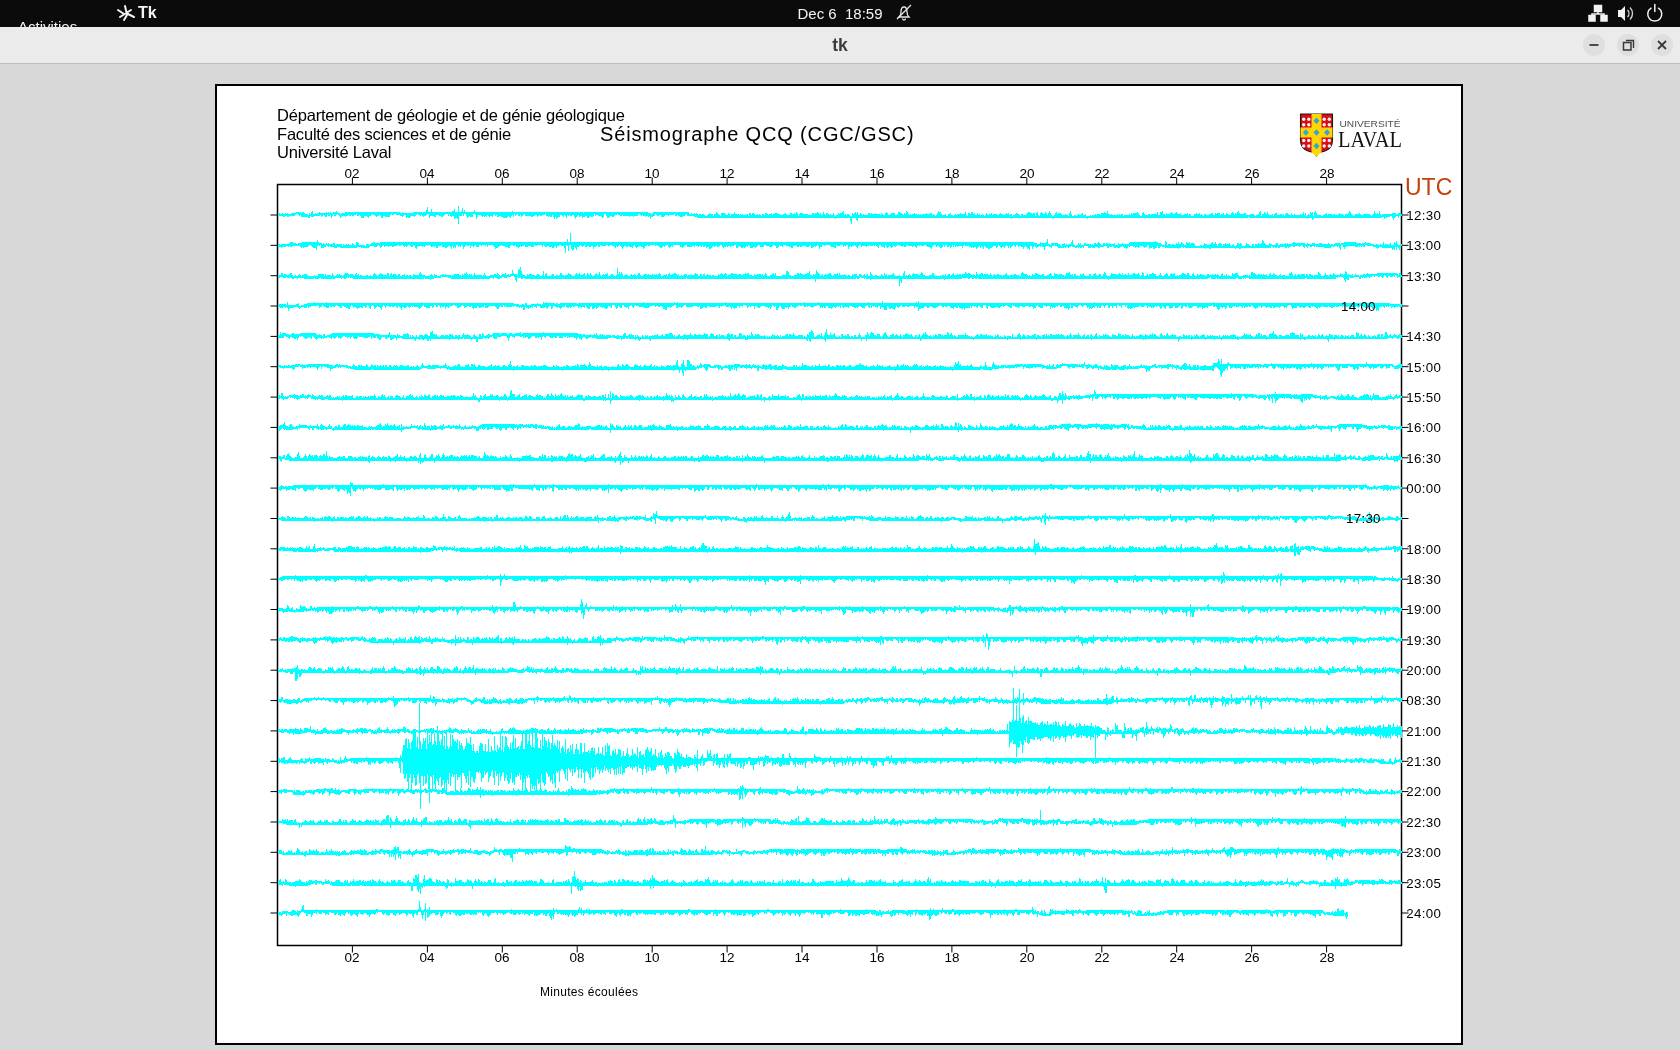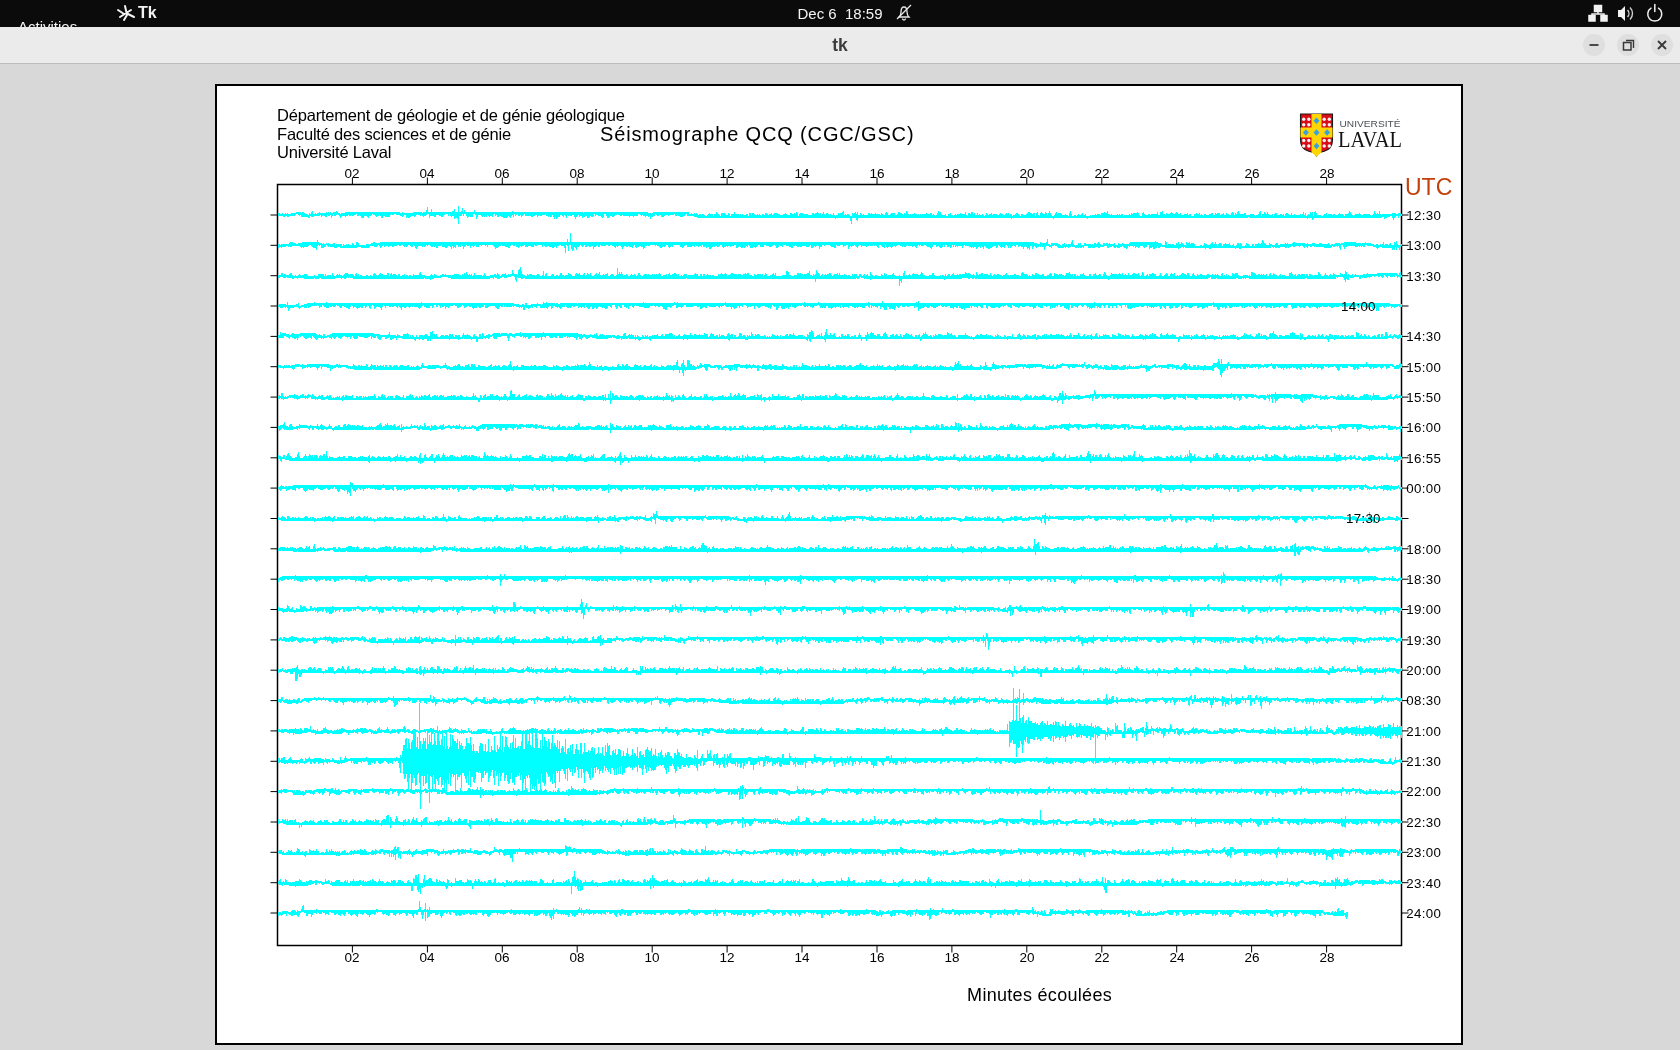--- a/index.html
+++ b/index.html
@@ -6,21 +6,21 @@
 #topbar{position:absolute;left:0;top:0;width:1680px;height:27px;background:#0b0b0b;color:#f4f4f4}
 #titlebar{position:absolute;left:0;top:27px;width:1680px;height:36px;background:#ebebeb;border-bottom:1px solid #bdbdbd}
 #tktitle{position:absolute;left:0;top:35px;width:1680px;text-align:center;font-size:17.5px;font-weight:bold;color:#3c3c3c}
 .wbtn{position:absolute;top:34px;width:22px;height:22px;border-radius:11px;background:#dfdfdf}
 #activities{position:absolute;left:18px;top:18px;font-size:15px}
 #tkapp{position:absolute;left:138px;top:4px;font-size:16px;font-weight:bold}
 #clock{position:absolute;left:740px;top:5px;width:200px;text-align:center;font-size:15px}
 #canvasbg{position:absolute;left:215px;top:84px;width:1244px;height:957px;background:#fff;border:2px solid #000}
 #hdr{position:absolute;left:277px;top:105.9px;font-size:16.5px;line-height:18.7px;letter-spacing:-0.2px;color:#000}
 #title{position:absolute;left:600px;top:122.8px;width:480px;font-size:20px;letter-spacing:0.85px;color:#000}
-#xaxis{position:absolute;left:552px;top:985px;width:560px;text-align:right;font-size:18px;letter-spacing:0.3px;color:#000}
+#xaxis{position:absolute;left:540px;top:985px;width:560px;text-align:left;font-size:12px;letter-spacing:0.3px;color:#000}
 .xl{position:absolute;width:40px;text-align:center;font-size:13.5px;color:#000}
 .yl{position:absolute;font-size:13.3px;letter-spacing:0.3px;color:#000;line-height:13px}
 #utc{position:absolute;left:1405px;top:174px;font-size:23px;color:#c2410c}
 svg{position:absolute;left:0;top:0}
 </style></head>
 <body>
 <div id="canvasbg"></div>
 <div id="topbar">
  <div id="activities">Activities</div>
  <div id="tkapp">Tk</div>
@@ -135,27 +135,27 @@
 <div class="xl" style="left:1307px;top:166px">28</div>
 <div class="xl" style="left:1307px;top:949.5px">28</div>
 <div class="yl" style="left:1406.3px;top:208.8px">12:30</div>
 <div class="yl" style="left:1406.3px;top:239.1px">13:00</div>
 <div class="yl" style="left:1406.3px;top:269.5px">13:30</div>
 <div class="yl" style="left:1341px;top:299.8px">14:00</div>
 <div class="yl" style="left:1406.3px;top:330.2px">14:30</div>
 <div class="yl" style="left:1406.3px;top:360.5px">15:00</div>
 <div class="yl" style="left:1406.3px;top:390.9px">15:50</div>
 <div class="yl" style="left:1406.3px;top:421.2px">16:00</div>
-<div class="yl" style="left:1406.3px;top:451.6px">16:55</div>
+<div class="yl" style="left:1406.3px;top:451.6px">16:30</div>
 <div class="yl" style="left:1406.3px;top:481.9px">00:00</div>
 <div class="yl" style="left:1346px;top:512.3px">17:30</div>
 <div class="yl" style="left:1406.3px;top:542.6px">18:00</div>
 <div class="yl" style="left:1406.3px;top:573.0px">18:30</div>
 <div class="yl" style="left:1406.3px;top:603.3px">19:00</div>
 <div class="yl" style="left:1406.3px;top:633.7px">19:30</div>
 <div class="yl" style="left:1406.3px;top:664.0px">20:00</div>
 <div class="yl" style="left:1406.3px;top:694.4px">08:30</div>
 <div class="yl" style="left:1406.3px;top:724.7px">21:00</div>
 <div class="yl" style="left:1406.3px;top:755.1px">21:30</div>
 <div class="yl" style="left:1406.3px;top:785.4px">22:00</div>
 <div class="yl" style="left:1406.3px;top:815.8px">22:30</div>
 <div class="yl" style="left:1406.3px;top:846.1px">23:00</div>
-<div class="yl" style="left:1406.3px;top:876.5px">23:40</div>
+<div class="yl" style="left:1406.3px;top:876.5px">23:05</div>
 <div class="yl" style="left:1406.3px;top:906.8px">24:00</div>
 </body></html>

